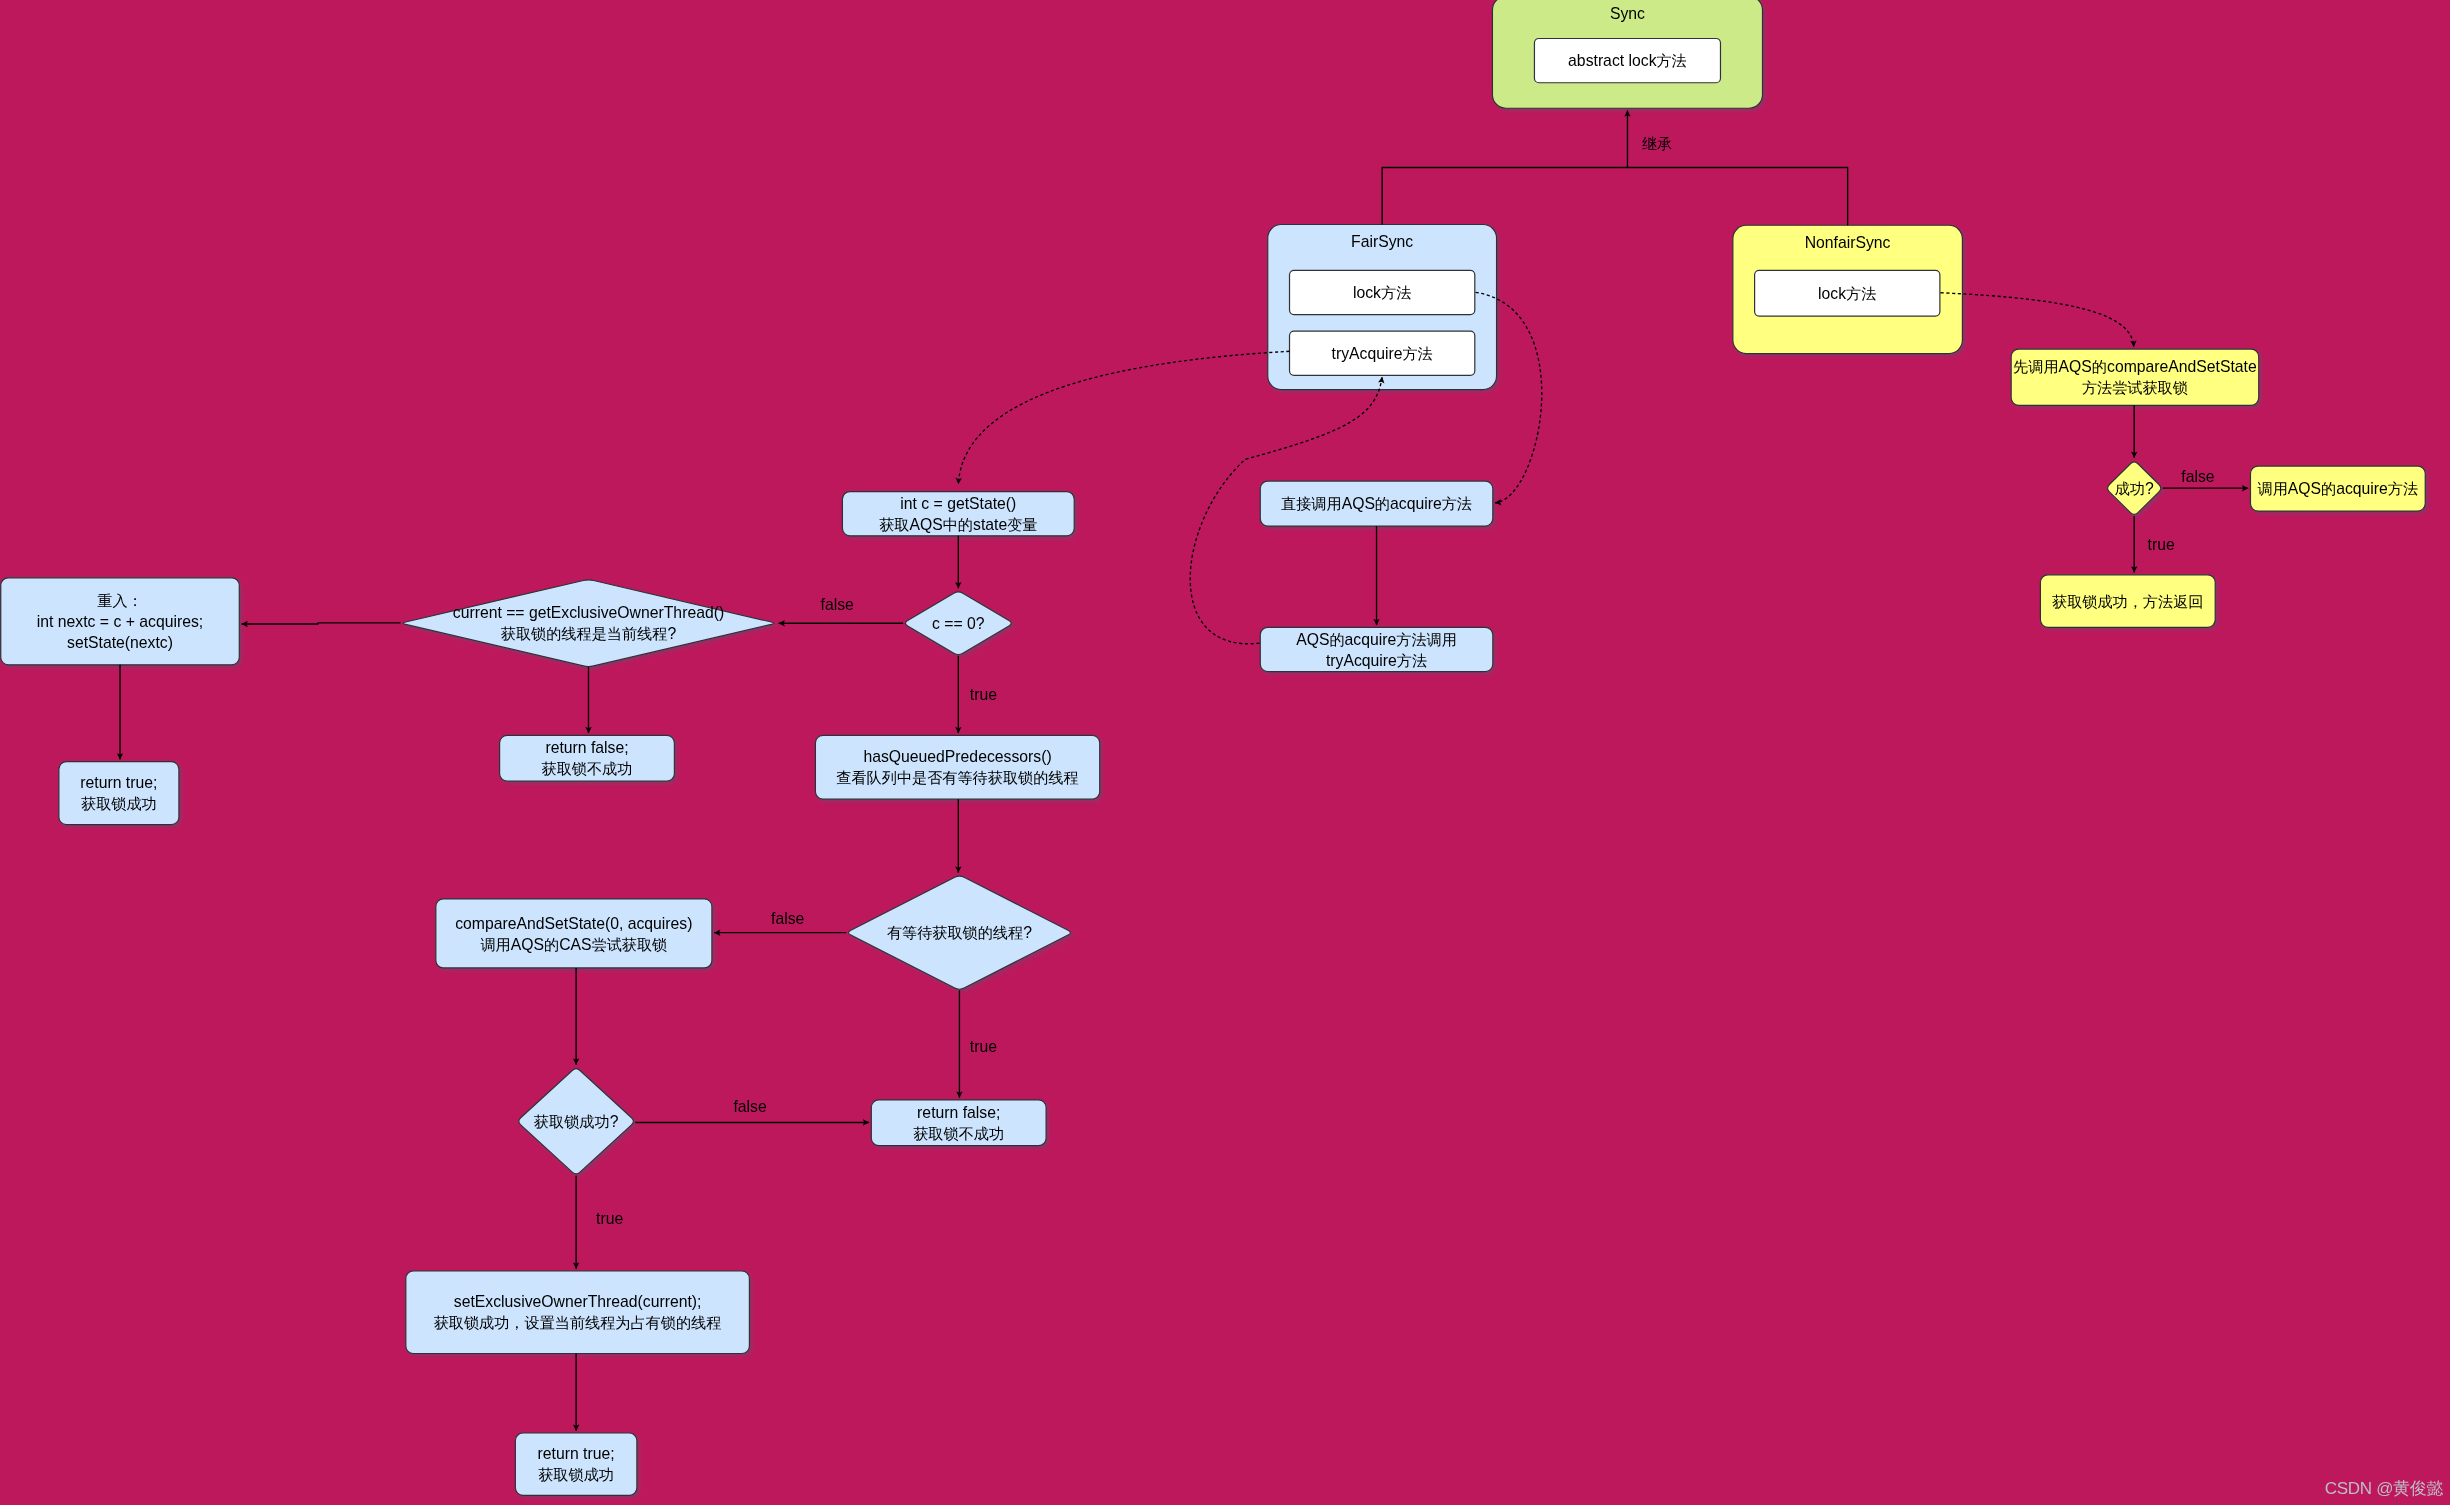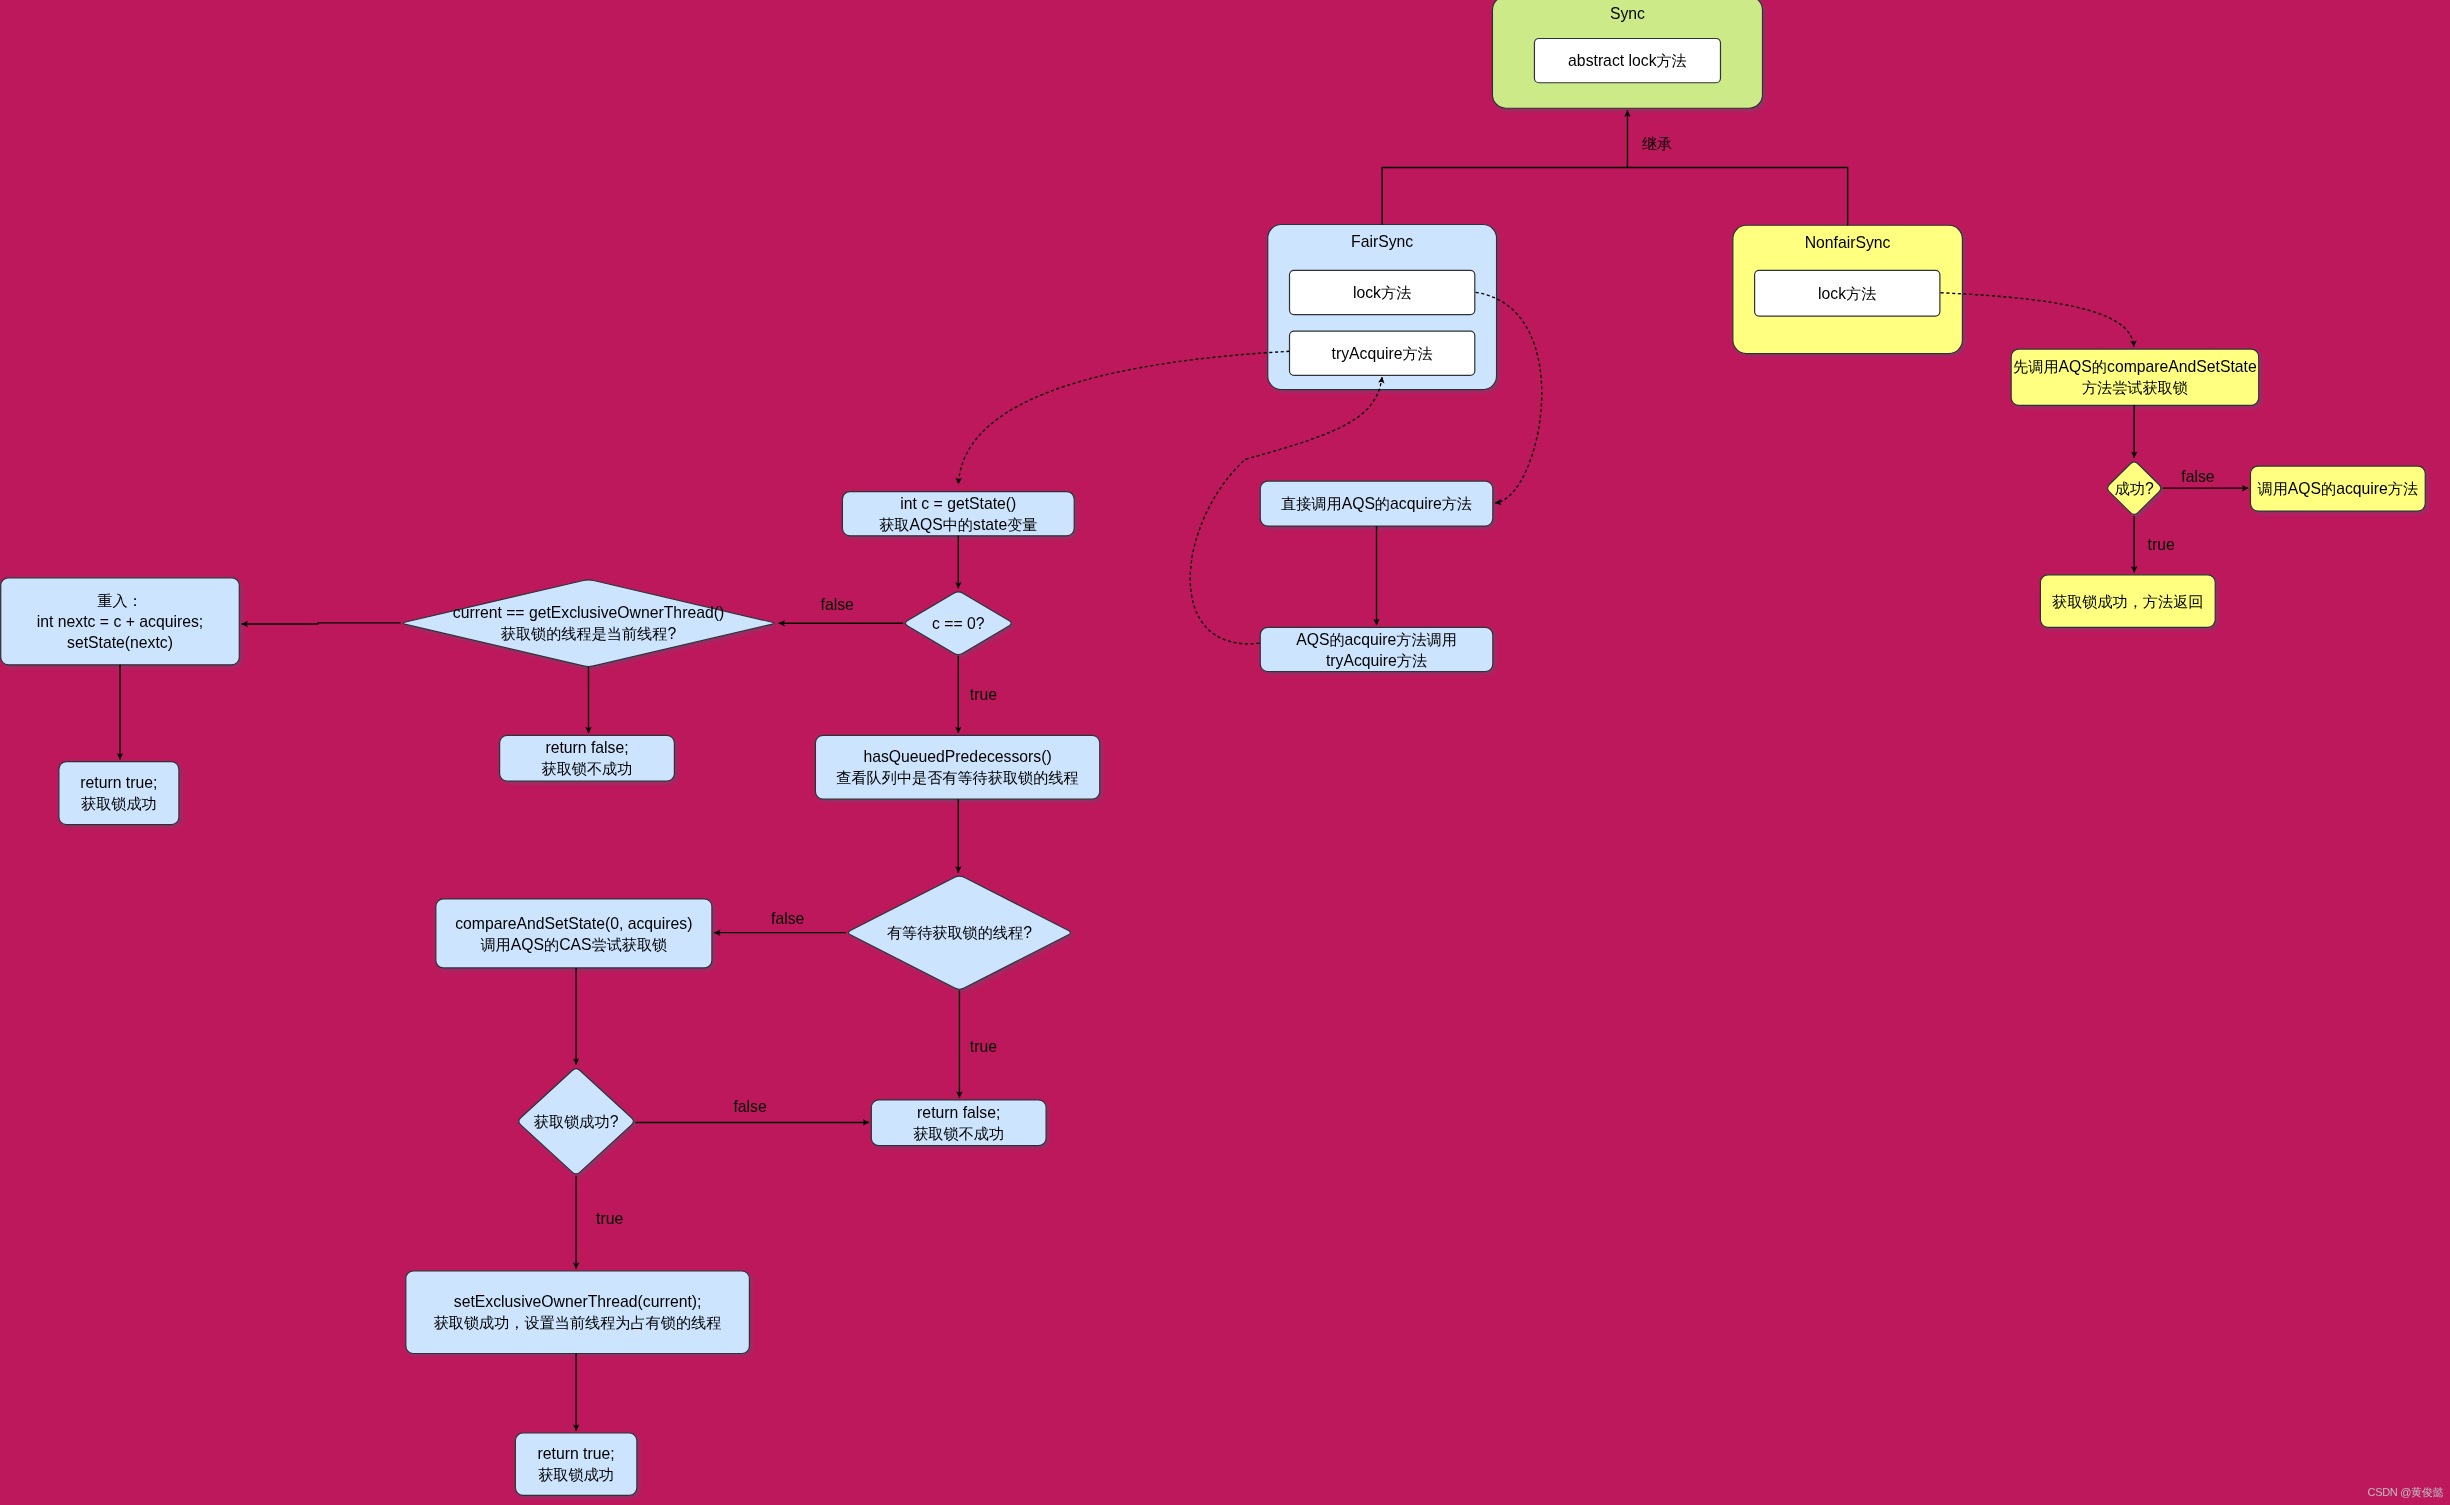--- a/index.html
+++ b/index.html
@@ -1,21 +1,21 @@
 <!DOCTYPE html>
 <html style="font-size:12px"><head>
 <meta charset="utf-8">
 <title>ReentrantLock AQS flowchart</title>
 <style>
   html,body{margin:0;padding:0;background:#ffffff;}
   body{width:2450px;height:1506px;overflow:hidden;font-family:"Liberation Sans",sans-serif;}
   #canvas{position:relative;width:2450px;height:1506px;background:#be185d;}
   svg#diagram{position:absolute;left:0;top:0;width:2450px;height:1506px;}
   svg#diagram text{font-family:"Liberation Sans",sans-serif;}
-  .watermark{position:absolute;right:6.8px;bottom:6px;color:#bcbfc6;font-size:11px;
+  .watermark{position:absolute;right:6.8px;bottom:6px;color:#bcbfc6;font-size:17px;
      font-family:"Liberation Sans",sans-serif;letter-spacing:-0.3px;white-space:nowrap;}
 </style>
 </head>
 <body>
 
 <div id="canvas">
 <svg id="diagram" viewBox="0 0 3266 2007">
 <defs>
 <filter id="shadow" x="-40%" y="-40%" width="200%" height="200%">
           <feDropShadow dx="3" dy="3" stdDeviation="1.9" flood-color="#54546e" flood-opacity="0.40"></feDropShadow>

